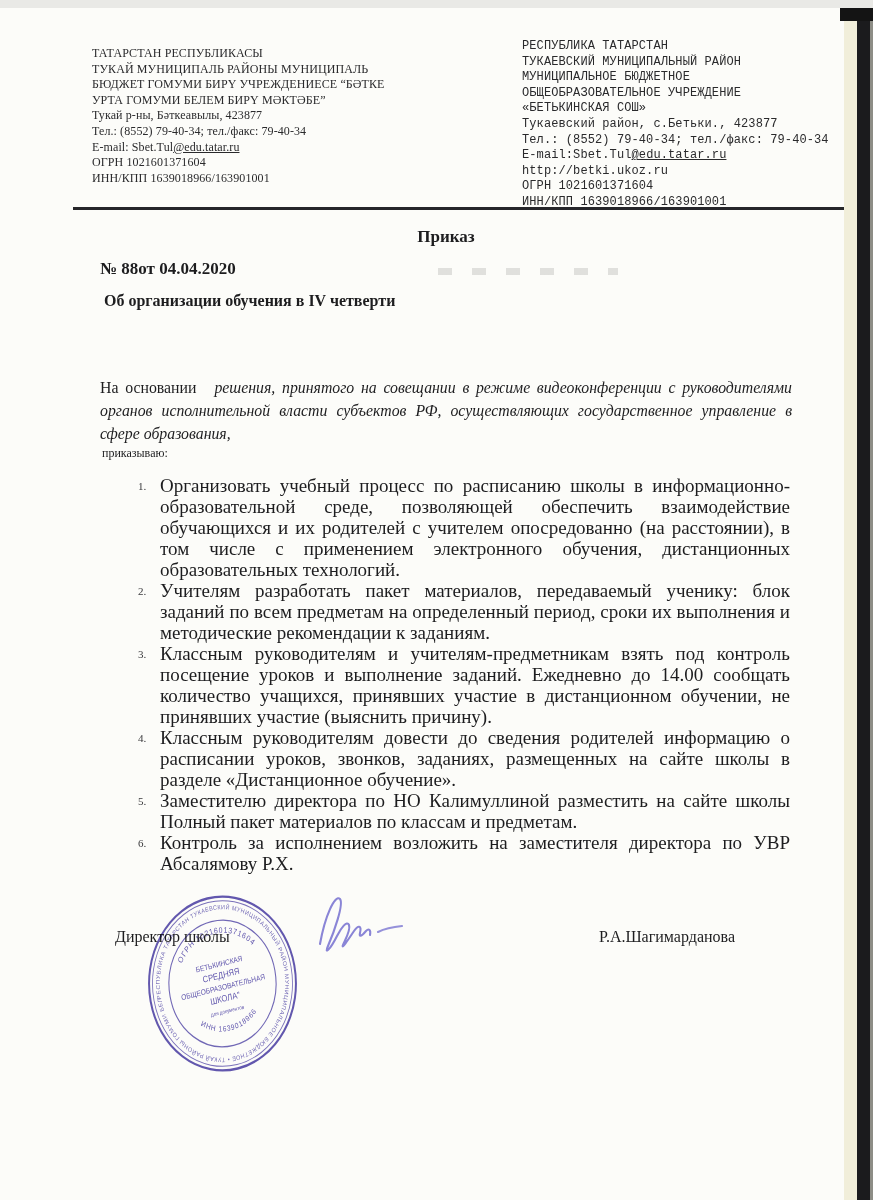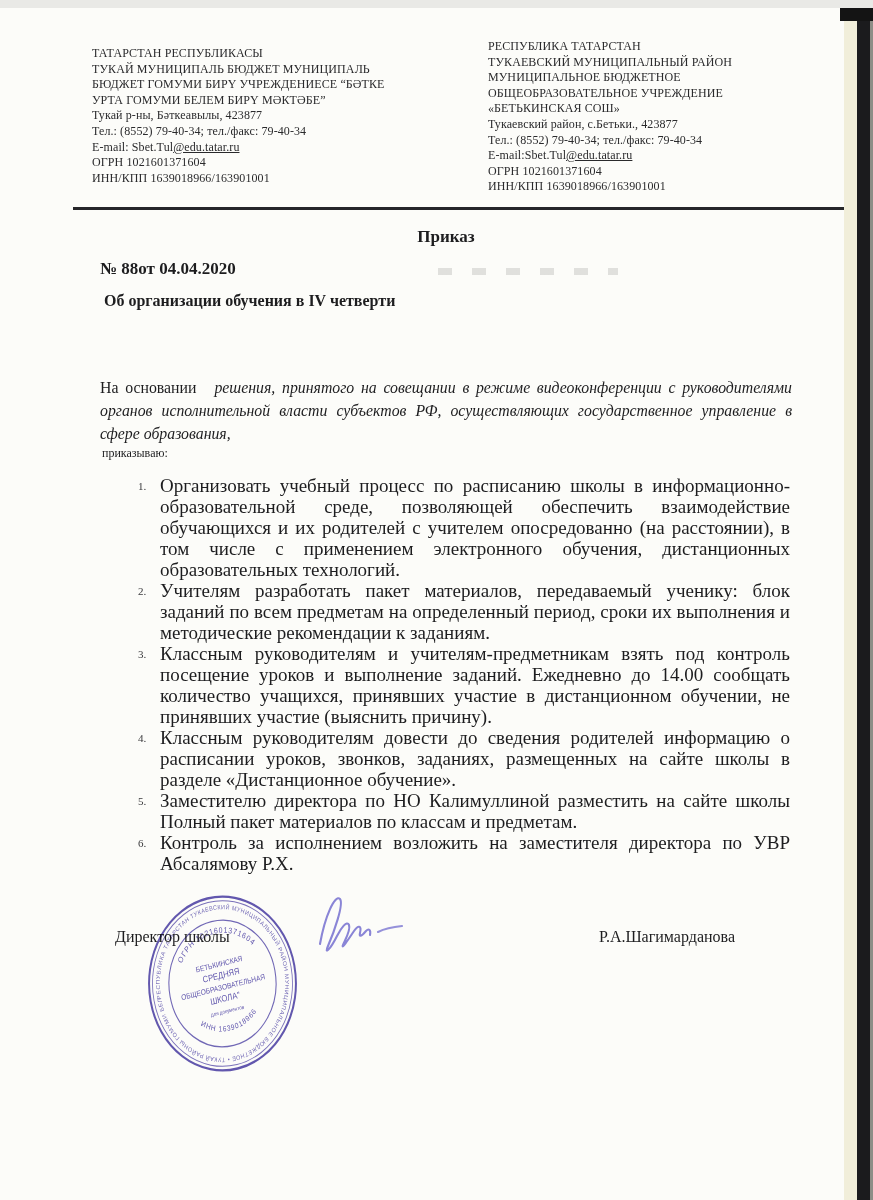--- a/index.html
+++ b/index.html
@@ -4,21 +4,21 @@
 <style>
   html,body { margin:0; padding:0; background:#e9e9e6; }
   .page {
     position:relative; width:873px; height:1200px; margin:8px auto;
     background:#fcfcf9; overflow:hidden;
     font-family:"Liberation Serif", serif; color:#1d1d1f;
   }
   
   .lh { position:absolute; font-size:12px; line-height:15.6px; letter-spacing:.1px; color:#2a2a2c; }
   .lh-left  { left:92px;  top:38px; width:400px; }
-  .lh-right { left:488px; top:31px; width:345px; }
+  .lh-right { left:522px; top:31px; width:345px;font-family:Liberation Mono, monospace; }
   .lh .u { text-decoration:underline; }
   .rule { position:absolute; left:73px; top:199px; width:772px; height:3px; background:#26262a; }
   
   .title { position:absolute; left:100px; top:219px; width:692px; text-align:center;
            font-weight:bold; font-size:17px; }
   .numrow { position:absolute; left:100px; top:251px; width:705px; display:flex;
             justify-content:flex-start; font-weight:bold; font-size:17px; }
   .ghost { position:absolute; left:438px; top:260px; width:180px; height:7px;
            background:repeating-linear-gradient(90deg,#c9c9c6 0 14px, transparent 14px 34px);
            opacity:.55; }
@@ -47,39 +47,40 @@
   .edge-bottom { position:absolute; left:0; top:1194px; width:873px; height:6px;
                  background:linear-gradient(90deg,#111 0 255px,#32323a 255px 100%); }
 </style>
 </head>
 <body>
 
 <div class="page">
 
   <div class="lh lh-left">
     <div>ТАТАРСТАН РЕСПУБЛИКАСЫ</div>
-    <div>ТУКАЙ МУНИЦИПАЛЬ БЮДЖЕТ МУНИЦИПАЛЬ</div>
+    <div>ТУКАЙ МУНИЦИПАЛЬ РАЙОНЫ МУНИЦИПАЛЬ</div>
     <div>БЮДЖЕТ ГОМУМИ БИРҮ УЧРЕЖДЕНИЕСЕ  “БӘТКЕ</div>
     <div>УРТА ГОМУМИ БЕЛЕМ БИРҮ МӘКТӘБЕ”</div>
     <div>Тукай р-ны, Бәткеавылы, 423877</div>
     <div>Тел.: (8552) 79-40-34; тел./факс: 79-40-34</div>
     <div><span>E-mail:  Sbet.Tul</span><span class="u">@edu.tatar.ru</span></div>
     <div>ОГРН 1021601371604</div>
     <div>ИНН/КПП 1639018966/163901001</div>
   </div>
 
   <div class="lh lh-right">
     <div>РЕСПУБЛИКА ТАТАРСТАН</div>
     <div>ТУКАЕВСКИЙ МУНИЦИПАЛЬНЫЙ РАЙОН</div>
     <div>МУНИЦИПАЛЬНОЕ БЮДЖЕТНОЕ</div>
     <div>ОБЩЕОБРАЗОВАТЕЛЬНОЕ УЧРЕЖДЕНИЕ</div>
     <div>«БЕТЬКИНСКАЯ СОШ»</div>
     <div>Тукаевский район, с.Бетьки., 423877</div>
     <div>Тел.: (8552) 79-40-34; тел./факс: 79-40-34</div>
     <div><span>E-mail:Sbet.Tul</span><span class="u">@edu.tatar.ru</span></div>
+    <div>http://betki.ukoz.ru</div>
     <div>ОГРН 1021601371604</div>
     <div>ИНН/КПП 1639018966/163901001</div>
   </div>
 
   <div class="rule"></div>
 
   <div class="title">Приказ</div>
   <div class="numrow">
     <span>№ 88</span>
     <span>от 04.04.2020</span>

